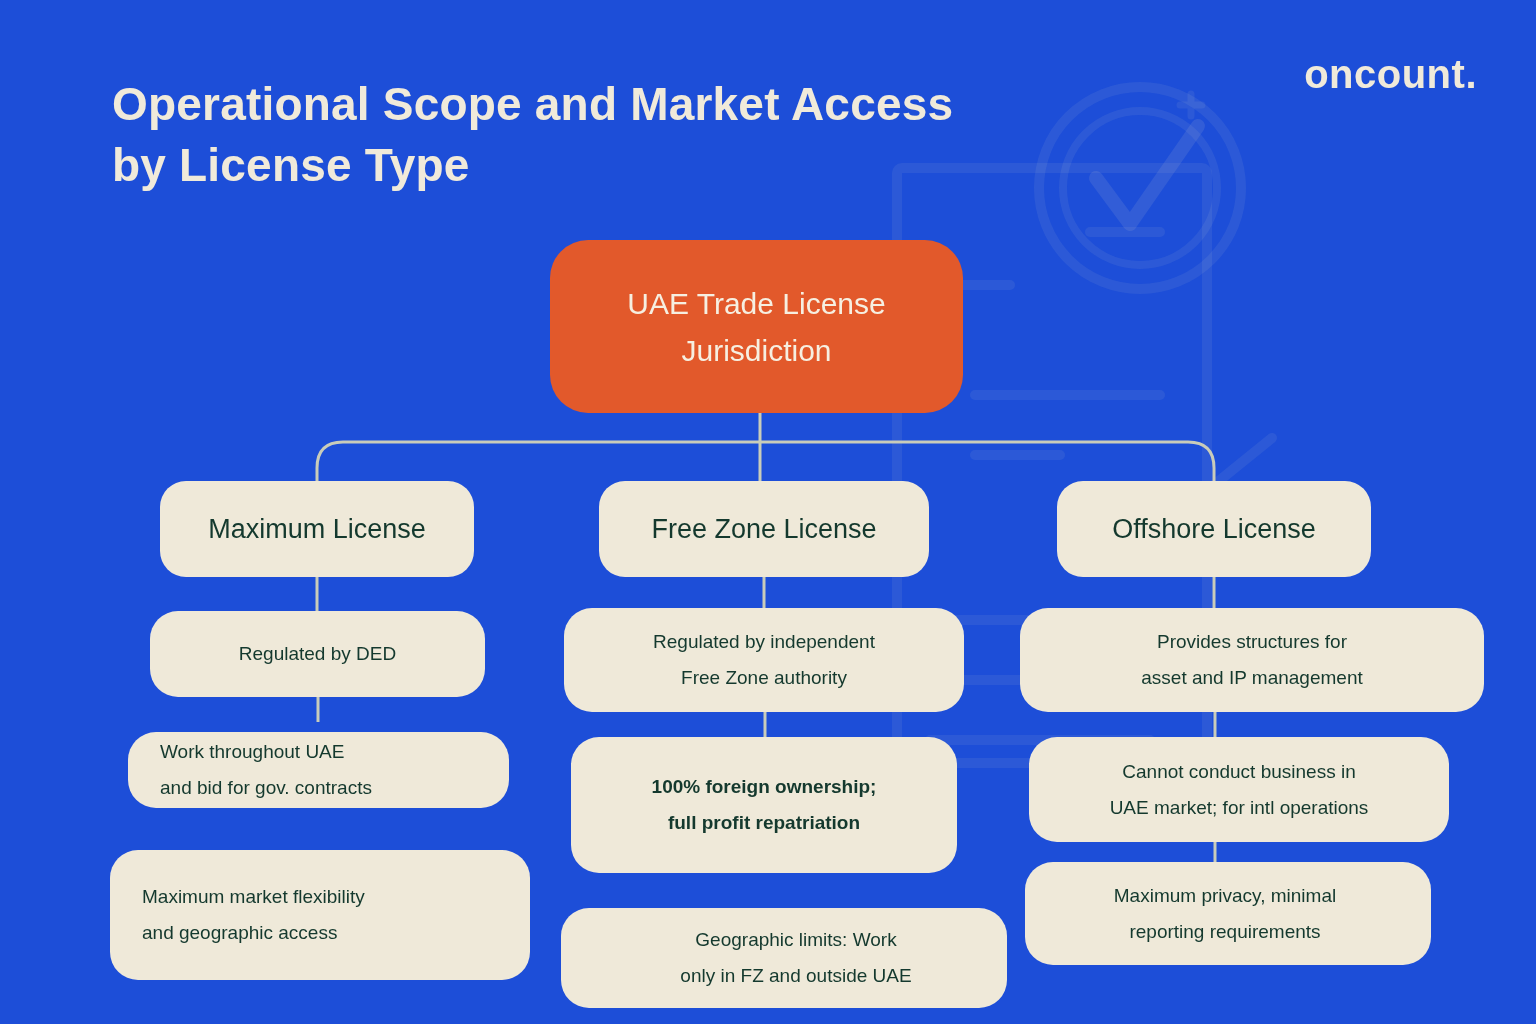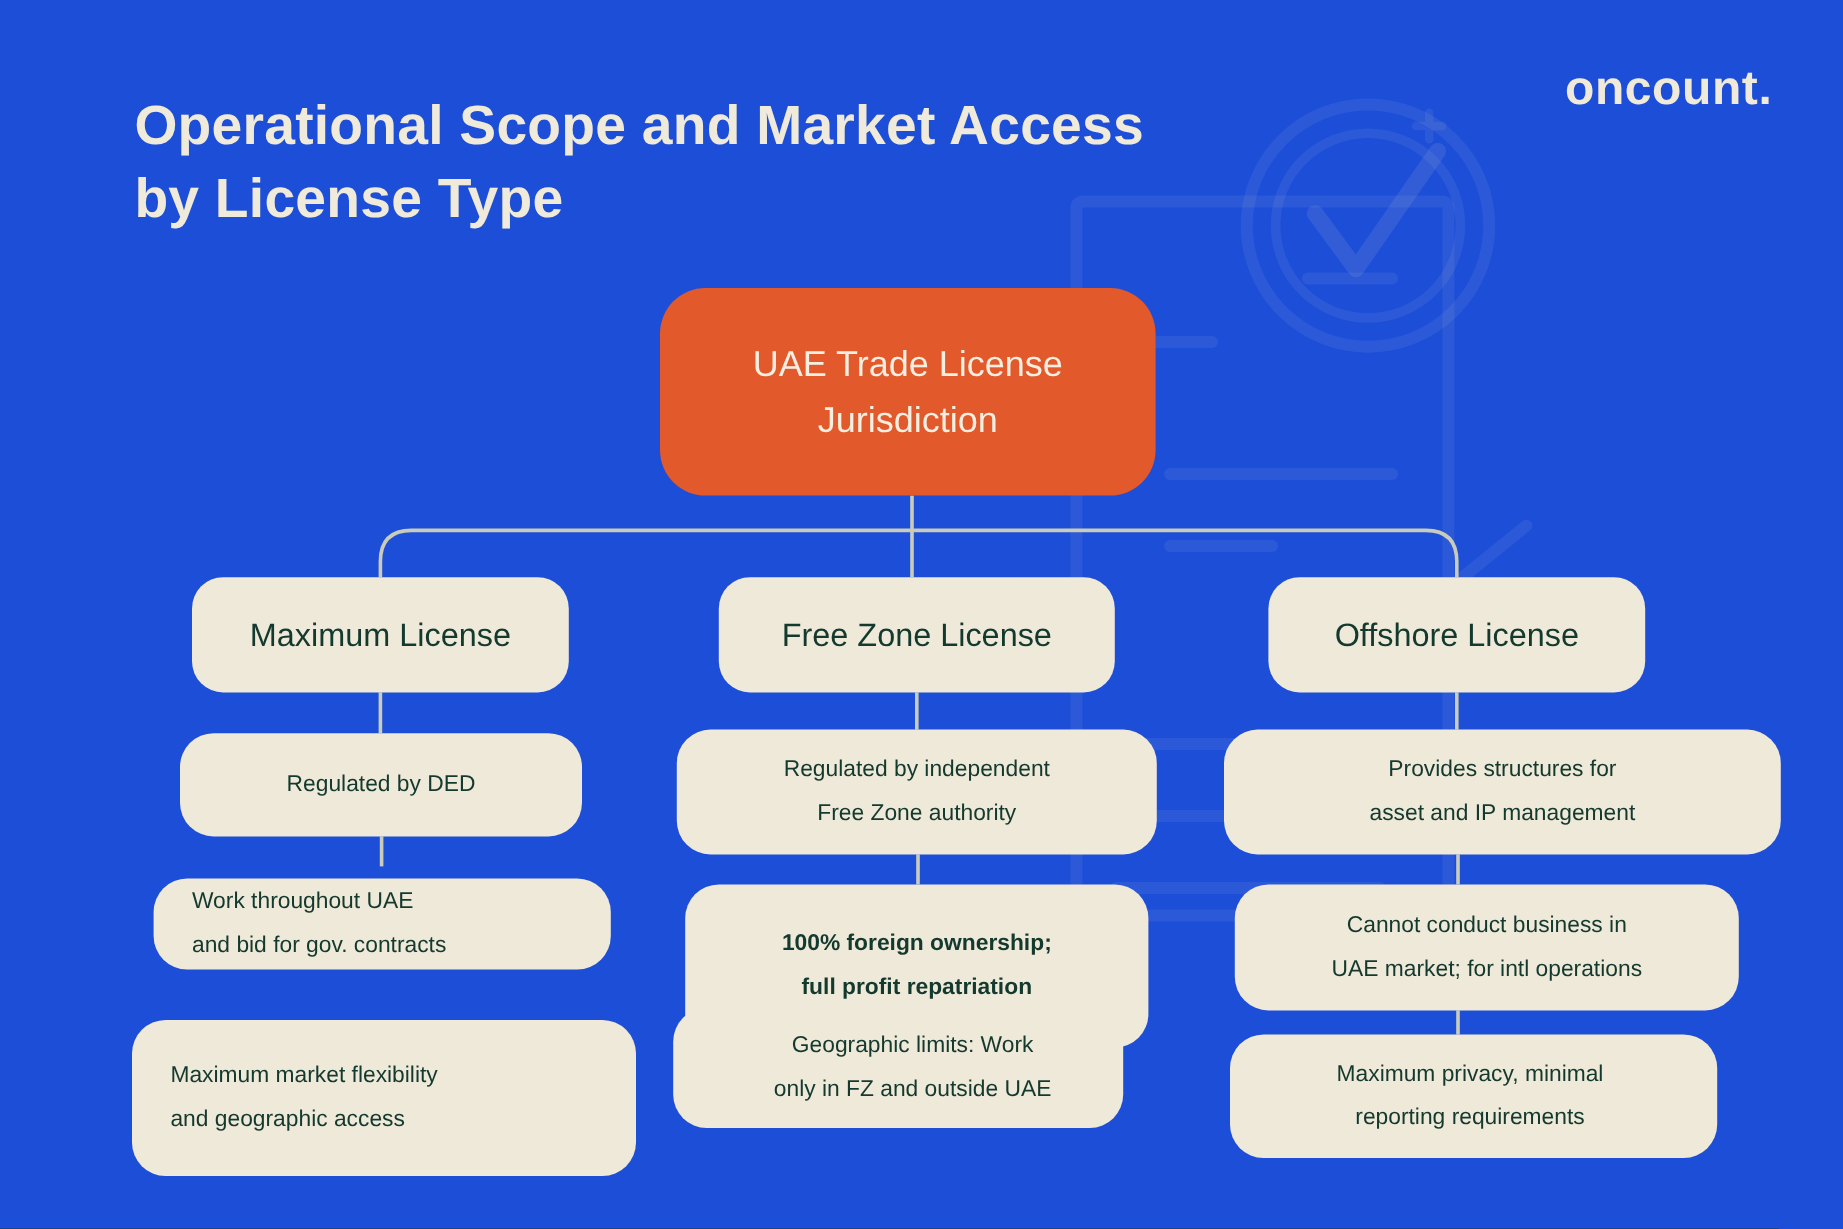--- a/index.html
+++ b/index.html
@@ -126,21 +126,21 @@
   <div class="node l3" style="left:150px; top:611px; width:335px; height:86px;">Regulated by DED</div>
   <div class="node l3 align-left" style="left:128px; top:722px; width:381px; height:76px;margin-top:10px;">Work throughout UAE
 and bid for gov. contracts</div>
   <div class="node l3 align-left" style="left:110px; top:850px; width:420px; height:130px;">Maximum market flexibility
 and geographic access</div>
 
   <div class="node l3" style="left:564px; top:608px; width:400px; height:104px;">Regulated by independent
 Free Zone authority</div>
   <div class="node l3" style="left:571px; top:737px; width:386px; height:136px;font-weight:bold;">100% foreign ownership;
 full profit repatriation</div>
-  <div class="node l3" style="left:561px; top:840px; width:375px; height:100px;padding-left:42px;">Geographic limits: Work
+  <div class="node l3" style="left:561px; top:908px; width:446px; height:100px;padding-left:42px;">Geographic limits: Work
 only in FZ and outside UAE</div>
 
   <div class="node l3" style="left:1020px; top:608px; width:464px; height:104px;">Provides structures for
 asset and IP management</div>
   <div class="node l3" style="left:1005px; top:737px; width:420px; height:105px;margin-left:24px;">Cannot conduct business in
 UAE market; for intl operations</div>
   <div class="node l3" style="left:1025px; top:862px; width:406px; height:103px;padding-left:12px;">Maximum privacy, minimal
 reporting requirements</div>
 
 </div>

